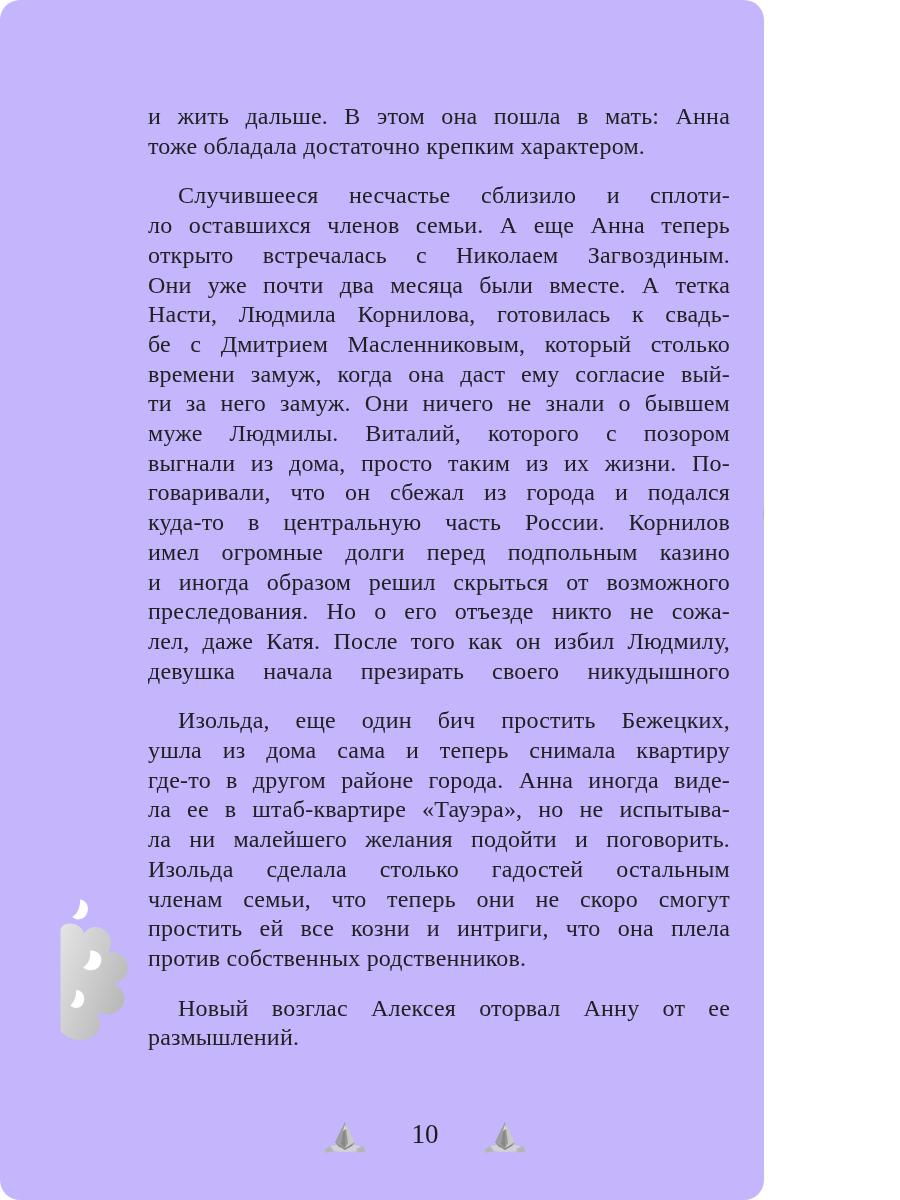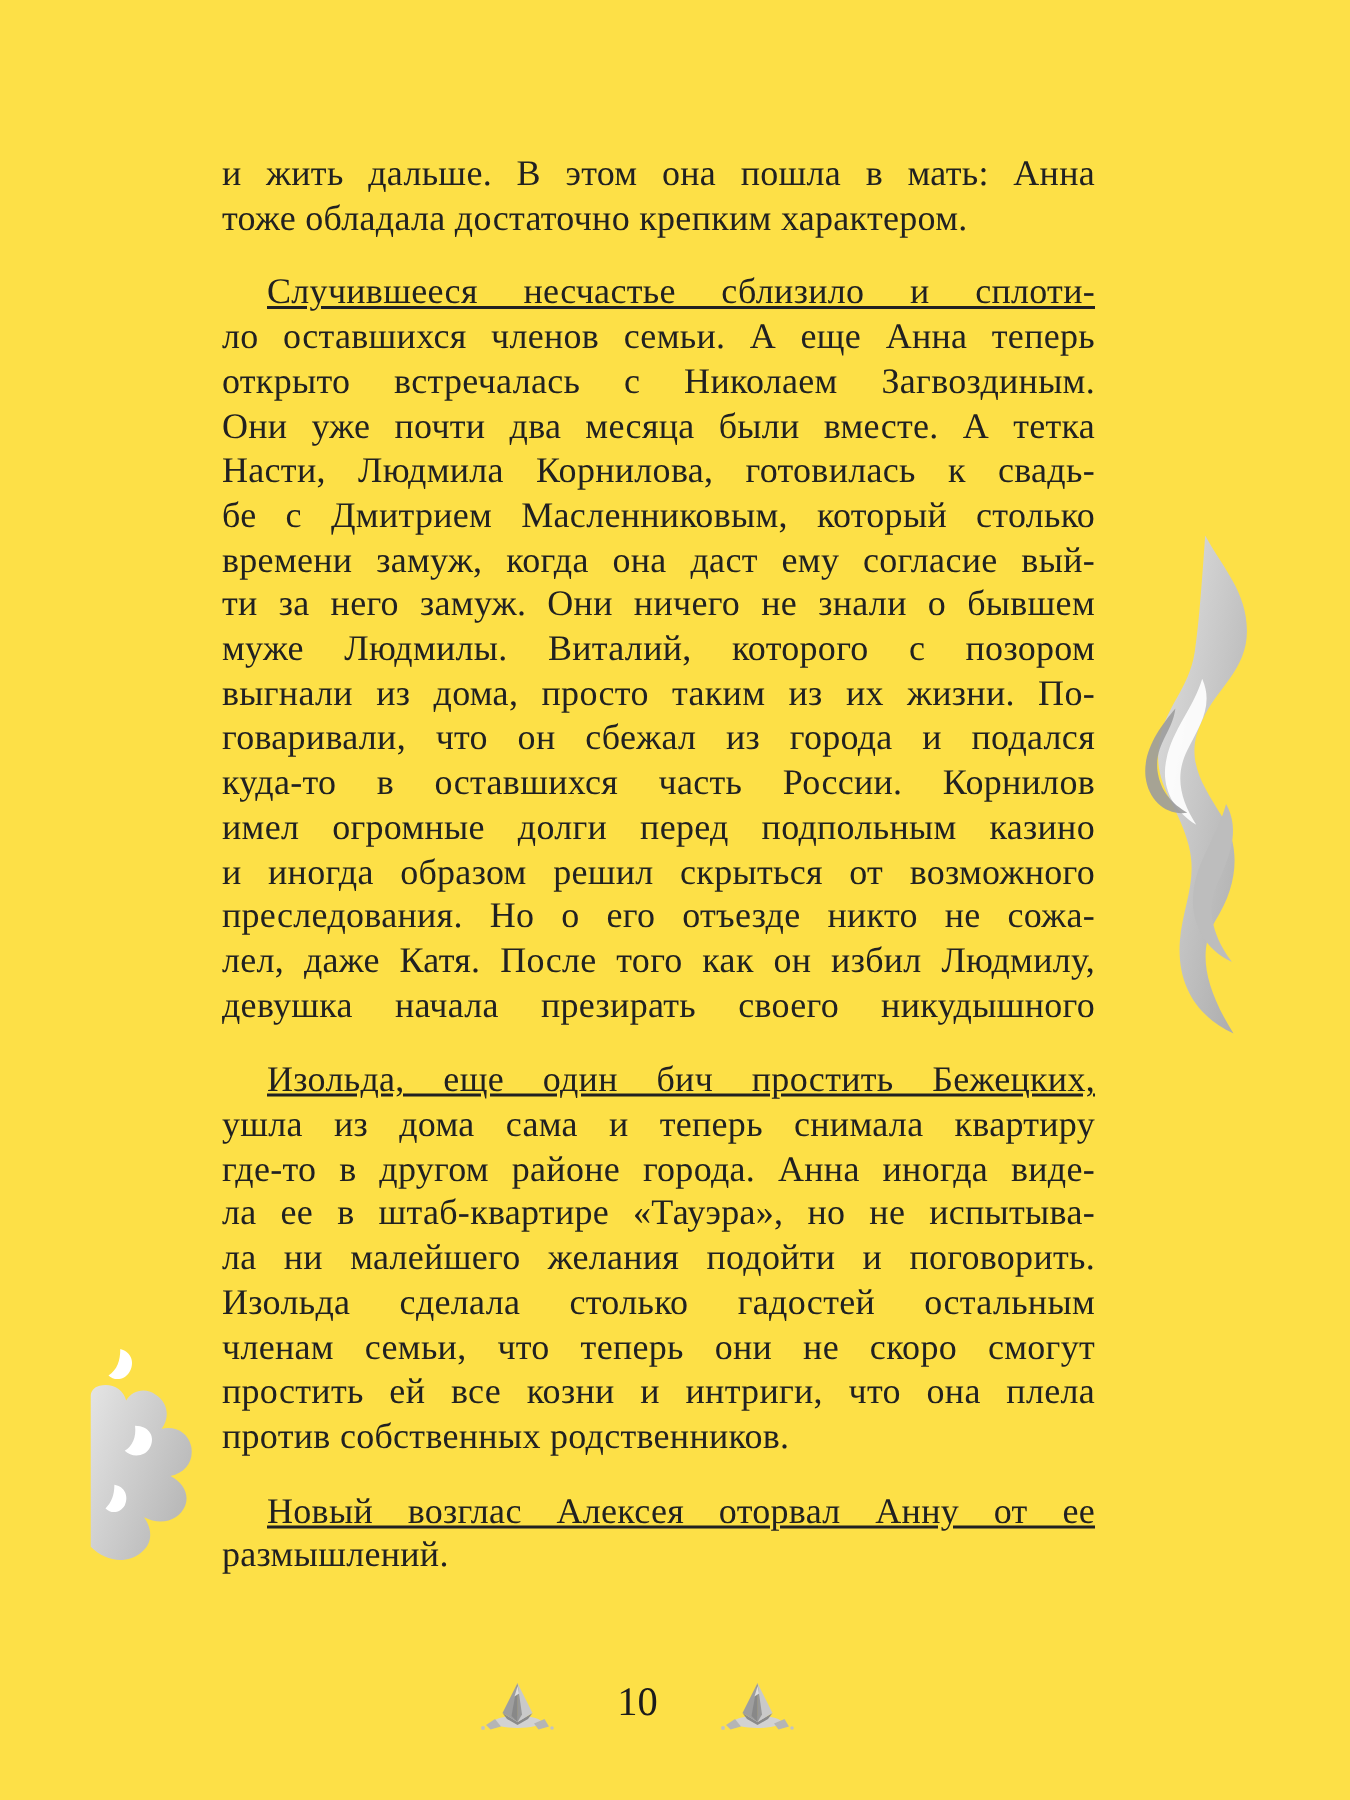--- a/index.html
+++ b/index.html
@@ -2,26 +2,27 @@
 <html><head>
 <meta charset="utf-8">
 <style>
   html, body {
     margin: 0;
     padding: 0;
     background: #ffffff;
   }
   .page {
     position: relative;
-    width: 900px;
+    width: 764px;
     height: 1200px;
-    background: #fde047;
+    background: #c4b5fd;
     overflow: hidden;
     font-family: "Liberation Serif", "DejaVu Serif", serif;
     color: #212121;
+    border-radius: 20px;
   }
   .text-block {
     position: absolute;
     left: 148px;
     top: 102px;
     width: 582px;
   }
   .para {
     margin: 0 0 20px 0;
   }
@@ -32,21 +33,20 @@
     text-align-last: justify;
     text-justify: inter-word;
     white-space: nowrap;
     letter-spacing: 0.2px;
   }
   .line.last {
     text-align-last: left;
   }
   .line.indent {
     padding-left: 30px;
-    text-decoration: underline;
   }
   .flame-right {
     position: absolute;
     left: 747px;
     top: 357px;
     width: 101px;
     height: 333px;
   }
   .flame-left {
     position: absolute;
@@ -116,21 +116,21 @@
         <div class="line">ло оставшихся членов семьи. А еще Анна теперь</div>
         <div class="line">открыто встречалась с Николаем Загвоздиным.</div>
         <div class="line">Они уже почти два месяца были вместе. А тетка</div>
         <div class="line">Насти, Людмила Корнилова, готовилась к свадь-</div>
         <div class="line">бе с Дмитрием Масленниковым, который столько</div>
         <div class="line">времени замуж, когда она даст ему согласие вый-</div>
         <div class="line">ти за него замуж. Они ничего не знали о бывшем</div>
         <div class="line">муже Людмилы. Виталий, которого с позором</div>
         <div class="line">выгнали из дома, просто таким из их жизни. По-</div>
         <div class="line">говаривали, что он сбежал из города и подался</div>
-        <div class="line">куда-то в оставшихся часть России. Корнилов</div>
+        <div class="line">куда-то в центральную часть России. Корнилов</div>
         <div class="line">имел огромные долги перед подпольным казино</div>
         <div class="line">и иногда образом решил скрыться от возможного</div>
         <div class="line">преследования. Но о его отъезде никто не сожа-</div>
         <div class="line">лел, даже Катя. После того как он избил Людмилу,</div>
         <div class="line">девушка начала презирать своего никудышного</div>
       </div>
       <div class="para">
         <div class="line indent">Изольда, еще один бич простить Бежецких,</div>
         <div class="line">ушла из дома сама и теперь снимала квартиру</div>
         <div class="line">где-то в другом районе города. Анна иногда виде-</div>

